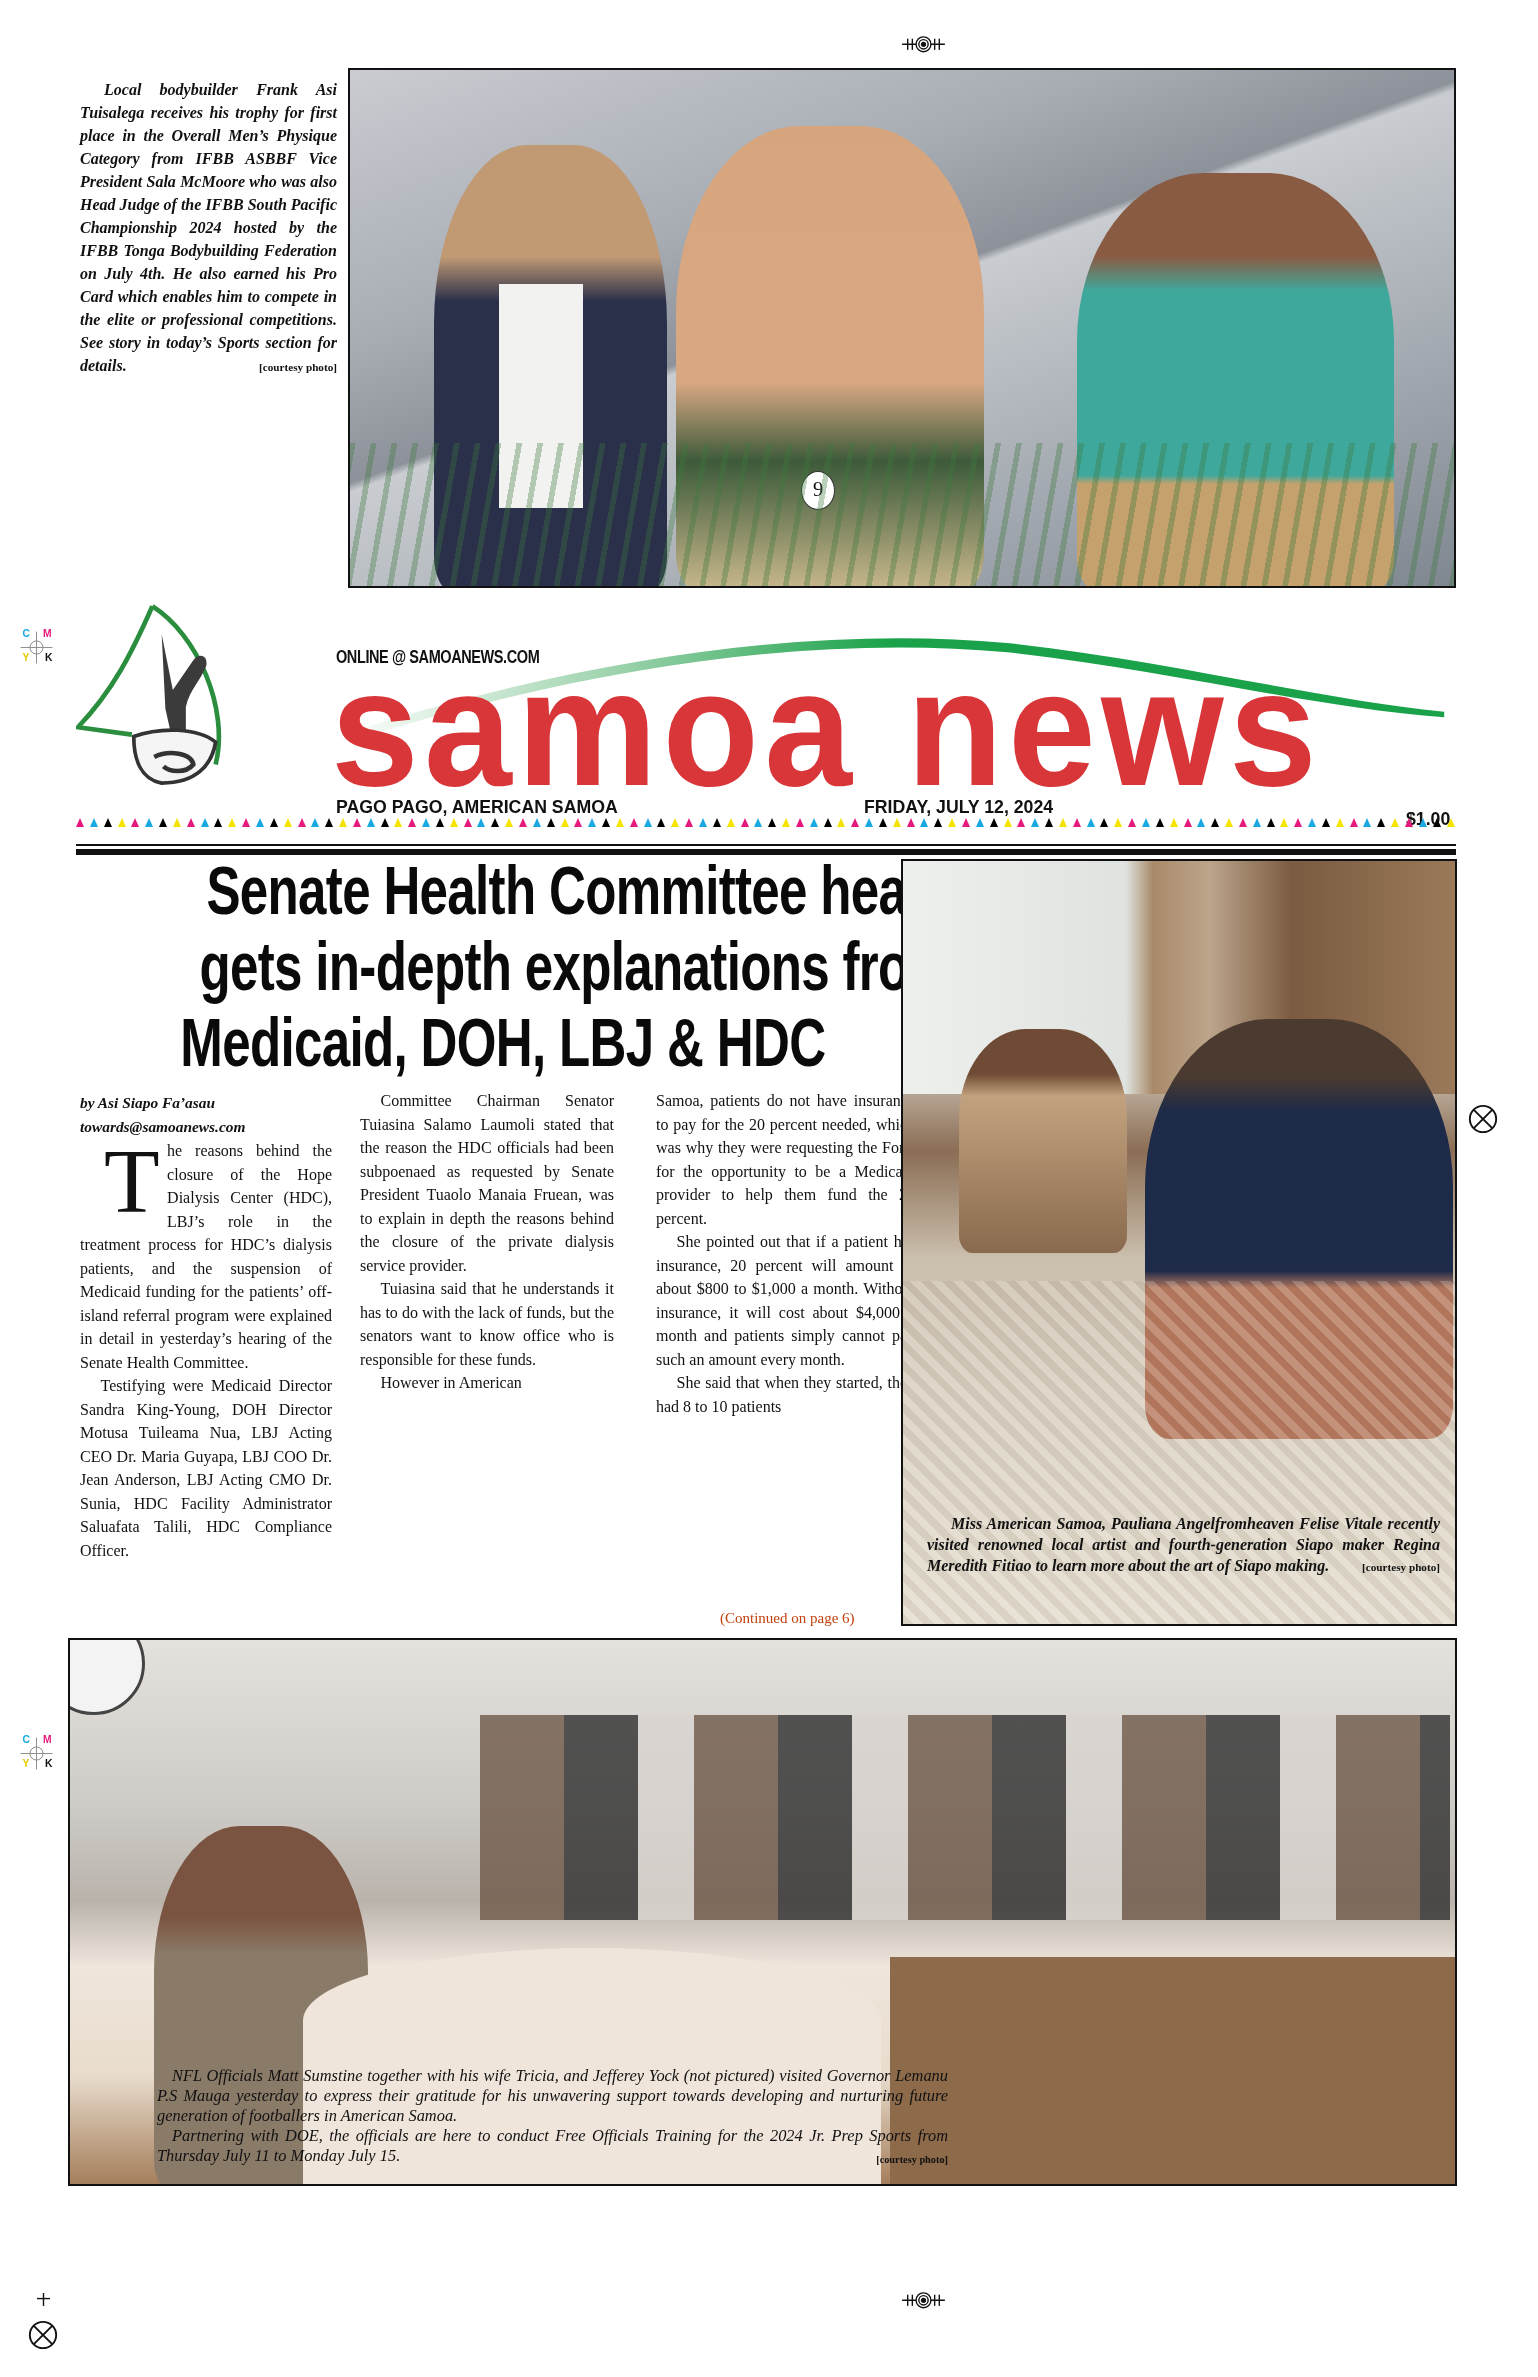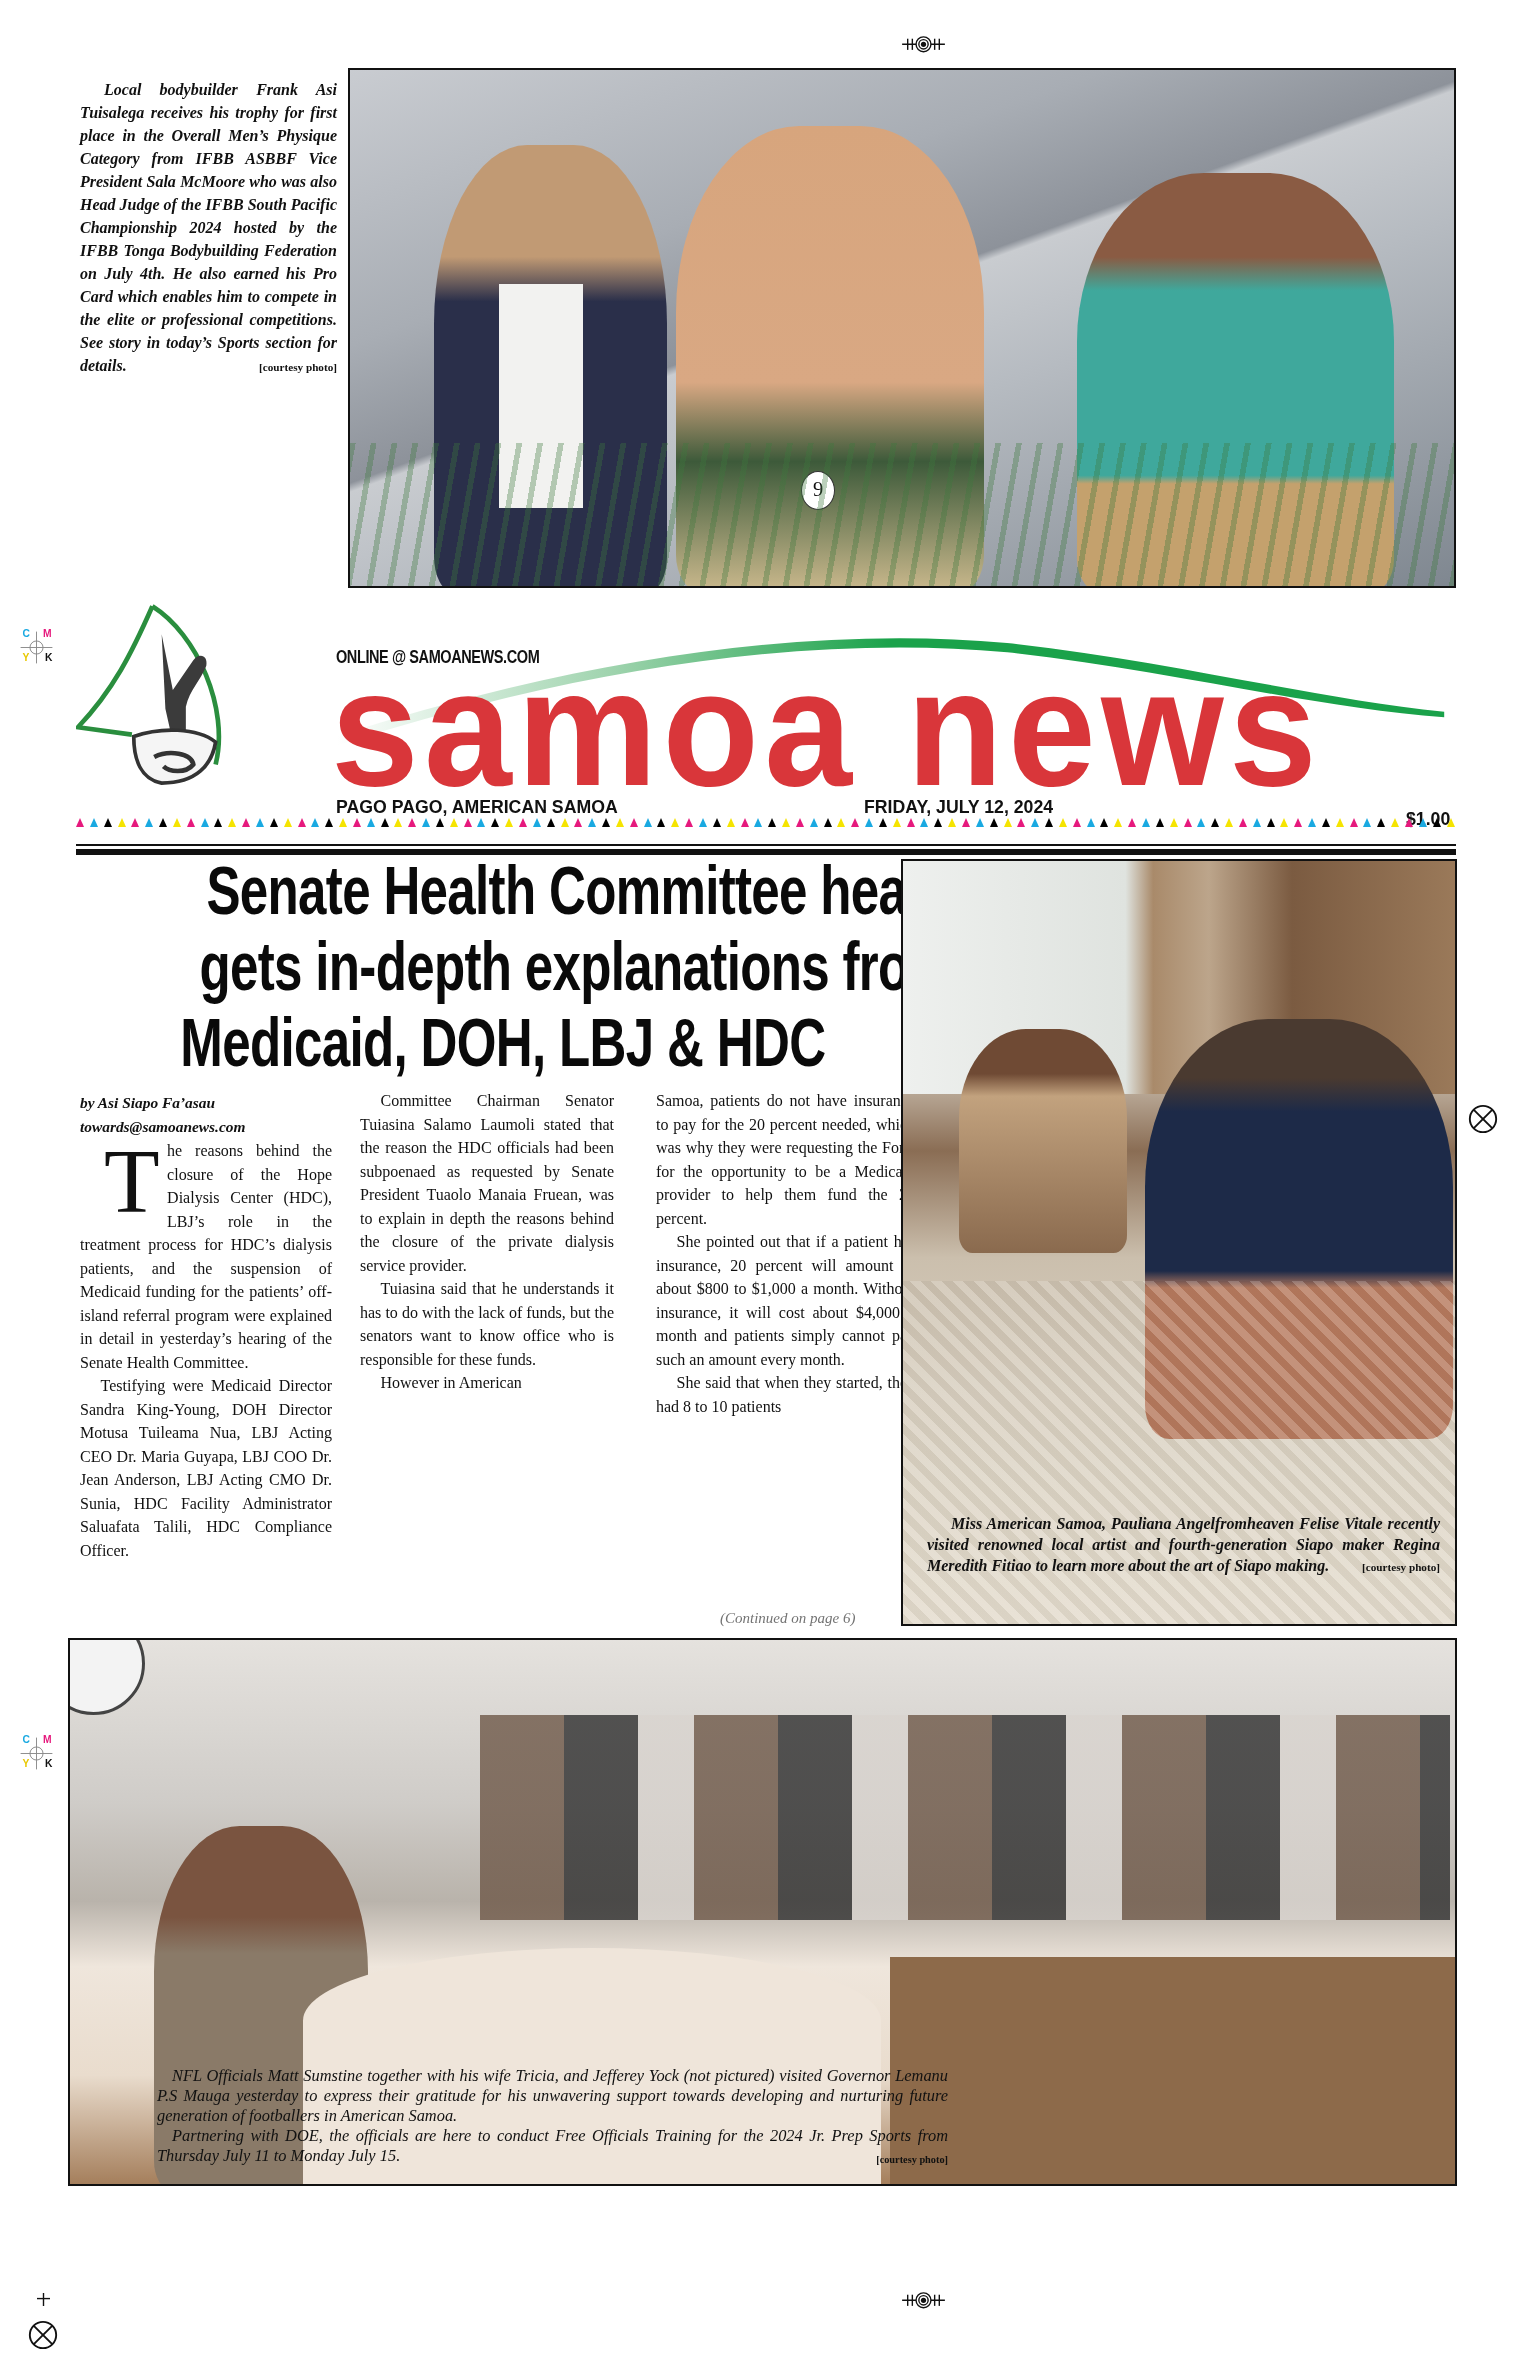--- a/index.html
+++ b/index.html
@@ -59,21 +59,21 @@
 
   
   .byline { position: absolute; left: 80px; top: 1091px; font-family: "Liberation Serif", serif; font-style: italic; font-weight: bold; font-size: 15.4px; line-height: 24px; color: #111; }
   .col { position: absolute; font-family: "Liberation Serif", serif; font-size: 16px; line-height: 23.5px; text-align: justify; color: #111; }
   .col p { text-indent: 20.5px; }
   .col p.noindent { text-indent: 0; }
   .col1 { left: 80px; top: 1139px; width: 252px; }
   .col2 { left: 360px; top: 1089px; width: 254px; }
   .col3 { left: 638px; top: 1089px; width: 259px; margin-left: 18px; }
   .dropcap { float: left; font-size: 91px; line-height: 73px; margin: 5.6px 7.5px 0 24px; font-family: "Liberation Serif", serif; }
-  .continued { position: absolute; left: 720px; top: 1610px; font-style: italic; font-size: 15px; color: #737373; font-family: "Liberation Serif", serif; }
+  .continued { position: absolute; left: 720px; top: 1610px; font-size: 15px; color: #c2410c; font-family: "Liberation Serif", serif; }
 
   .photo-right { left: 901px; top: 859px; width: 556px; height: 767px;
     background: linear-gradient(180deg, #e9e6df 0%, #d7cfc2 25%, #8a6d54 38%, #cbbfad 52%, #d8cfbf 70%, #e4dccd 100%);
   }
   .caption-right {
     position: absolute; left: 927px; top: 1513px; width: 513px;
     font-style: italic; font-weight: bold; font-size: 16px; line-height: 21px; text-align: justify; text-indent: 24px;
     color: #111;
   }
 

